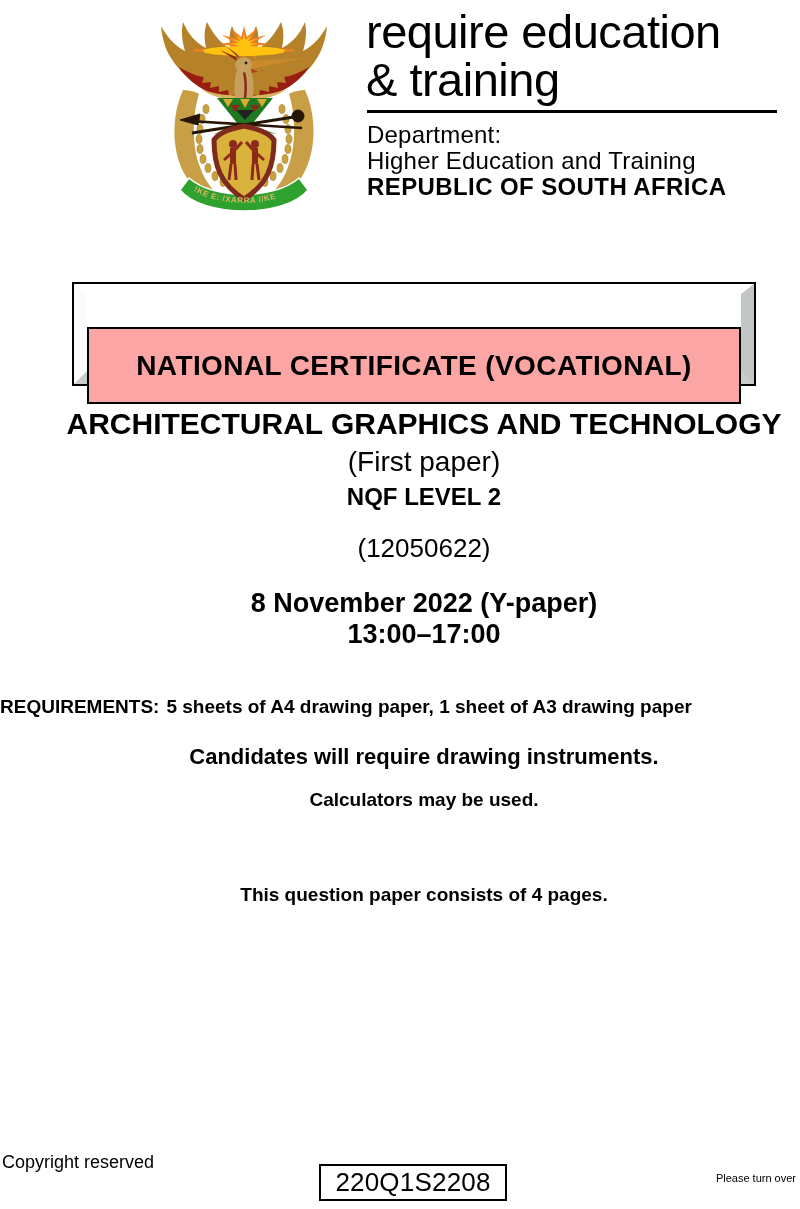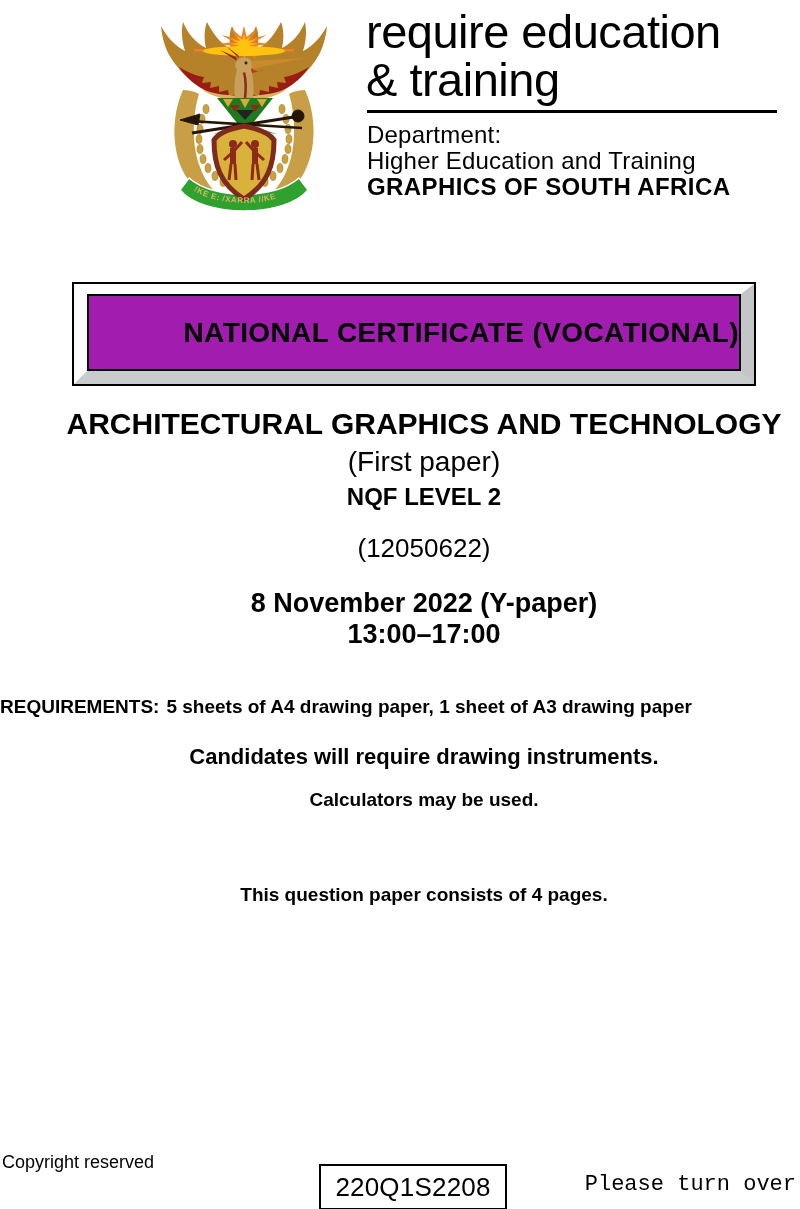--- a/index.html
+++ b/index.html
@@ -13,46 +13,46 @@
   .masthead-rule{position:absolute;left:367px;top:110px;width:410px;height:3px;background:#000;}
   .dept-block{position:absolute;left:367px;top:122px;width:430px;}
   .dept-line{font-size:24px;line-height:26px;letter-spacing:0.2px;}
   .dept-country{font-size:24px;line-height:26px;font-weight:bold;letter-spacing:0.4px;}
 
   
   .cert-box{position:absolute;left:72px;top:282px;width:684px;height:104px;box-sizing:border-box;border:2px solid #000;background:#fff;}
   .cert-bevel{width:100%;height:100%;box-sizing:border-box;border-style:solid;
               border-width:10px 13px 13px 13px;
               border-color:#ffffff #c2c6c6 #c9cccc #fbfbfb;}
-  .cert-inner{width:100%;height:100%;box-sizing:border-box;border:2px solid #000;background:#a21caf;
-              display:flex;align-items:center;justify-content:flex-end;}
+  .cert-inner{width:100%;height:100%;box-sizing:border-box;border:2px solid #000;background:#fca5a5;
+              display:flex;align-items:center;justify-content:center;margin-top:33px;}
   .cert-title{font-size:28px;font-weight:bold;letter-spacing:0.4px;white-space:nowrap;}
 
   
   .center-wrap{position:absolute;left:48px;width:752px;text-align:center;white-space:nowrap;}
   .subject   {top:407px;font-size:30px;font-weight:bold;}
   .paper     {top:446px;font-size:28px;}
   .level     {top:483px;font-size:24px;font-weight:bold;}
   .exam-code {top:533px;font-size:26px;}
   .exam-date {top:588px;font-size:27px;font-weight:bold;}
   .exam-time {top:619px;font-size:27px;font-weight:bold;}
 
   
   .req-line{position:absolute;left:0;top:696px;width:800px;font-size:19px;font-weight:bold;white-space:nowrap;}
   .req-materials{margin-left:7px;}
   .note-instruments{top:744px;font-size:22px;font-weight:bold;}
   .note-calculators{top:789px;font-size:19px;font-weight:bold;}
   .note-pages{top:876px;font-size:19px;font-weight:bold;margin-top:8px;}
 
   
   .footer-copyright{position:absolute;left:2px;top:1152px;font-size:18px;}
-  .footer-codebox{position:absolute;left:319px;top:1164px;width:188px;height:46px;box-sizing:border-box;
+  .footer-codebox{position:absolute;left:319px;top:1164px;width:188px;height:37px;box-sizing:border-box;
                   border:2px solid #000;display:flex;align-items:center;justify-content:center;}
   .footer-code{font-size:26px;letter-spacing:0.2px;}
-  .footer-turnover{position:absolute;right:4px;top:1172px;font-size:22px;font-family:Liberation Mono, monospace;}
+  .footer-turnover{position:absolute;right:4px;top:1172px;font-size:11px;}
 </style>
 </head>
 <body>
 
 <div class="page">
 
   <svg class="coat-of-arms" viewBox="0 0 176 214" xmlns="http://www.w3.org/2000/svg" xmlns:xlink="http://www.w3.org/1999/xlink">
     <defs>
       <g id="wingL">
         <path d="M88,91 C58,90 31,78 15,52 C9,43 6,31 5,20 C11,31 19,40 29,45 C26,35 25,26 27,16 C32,28 40,37 50,42 C48,33 48,24 51,16 C57,28 65,38 75,43 C73,35 73,27 76,20 C81,32 86,41 91,46 L90,91 Z" fill="#B5822A"></path>
@@ -147,21 +147,21 @@
   </svg>
 
   <div class="masthead-text">
     <div class="logotype">require education</div>
     <div class="logotype">&amp; training</div>
   </div>
   <div class="masthead-rule"></div>
   <div class="dept-block">
     <div class="dept-line">Department:</div>
     <div class="dept-line">Higher Education and Training</div>
-    <div class="dept-country">GRAPHICS OF SOUTH AFRICA</div>
+    <div class="dept-country">REPUBLIC OF SOUTH AFRICA</div>
   </div>
 
   <div class="cert-box">
     <div class="cert-bevel">
       <div class="cert-inner">
         <span class="cert-title">NATIONAL CERTIFICATE (VOCATIONAL)</span>
       </div>
     </div>
   </div>
 

